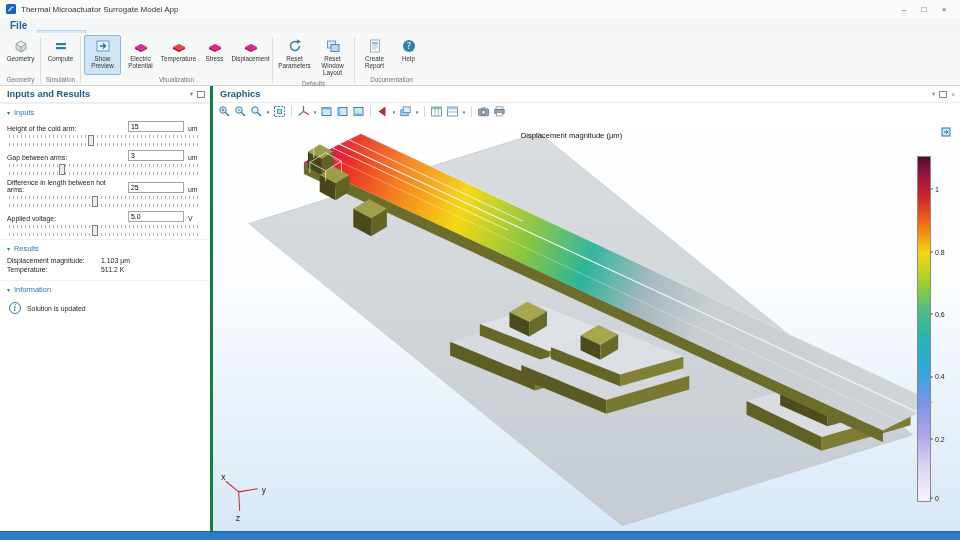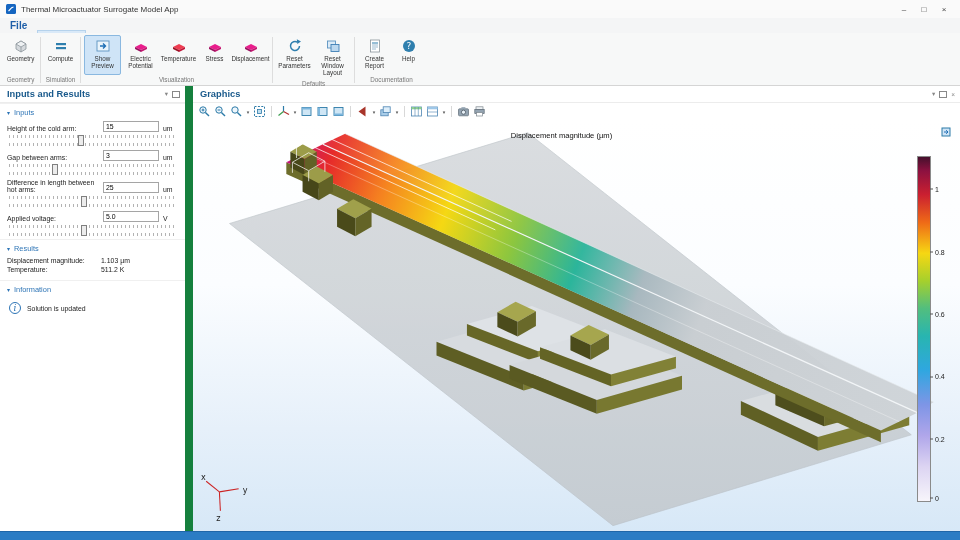--- a/index.html
+++ b/index.html
@@ -24,21 +24,21 @@
   .rgroup-label{font-size:6.3px;color:#777;text-align:center;padding:1px 0 2px 0;}
   .rsep{width:1px;background:#ddd;margin:2px 3px;}
   .rbtn{width:33px;min-height:40px;display:flex;flex-direction:column;align-items:center;
         gap:1px;padding:2px 1px 1px 1px;font-size:6.3px;line-height:1.15;text-align:center;color:#333;
         background:none;border:1px solid transparent;border-radius:2px;font-family:inherit;}
   .rbtn.w{width:37px;}
   .rbtn.active{background:#cfe4f7;border:1px solid #8ab8e0;}
   .ricon{width:16px;height:16px;display:block;}
   
   .main{position:absolute;top:86px;left:0;right:0;bottom:8px;display:flex;background:#e4e4e4;}
-  .left-panel{width:193px;background:#fff;border-right:8px solid #15803d;box-sizing:border-box;
+  .left-panel{width:213px;background:#fff;border-right:3px solid #15803d;box-sizing:border-box;
               display:flex;flex-direction:column;font-size:6.9px;}
   .panel-header{height:16px;display:flex;align-items:center;padding:0 5px 0 7px;
                 border-bottom:1px solid #ececec;flex:none;}
   .panel-title{color:#1a5a8c;font-size:9.3px;font-weight:bold;}
   .ph-icons{margin-left:auto;display:flex;align-items:center;gap:4px;color:#888;font-size:6.5px;}
   .phbox{width:6px;height:5px;border:1px solid #888;display:inline-block;}
   .section-header{display:flex;align-items:center;gap:4px;padding:4px 7px 3px 7px;
                   color:#2e75b6;font-size:7.4px;border-top:1px solid #f0f0f0;}
   .chev{font-size:6px;color:#2e75b6;}
   .field{padding:1px 7px 2px 7px;}

